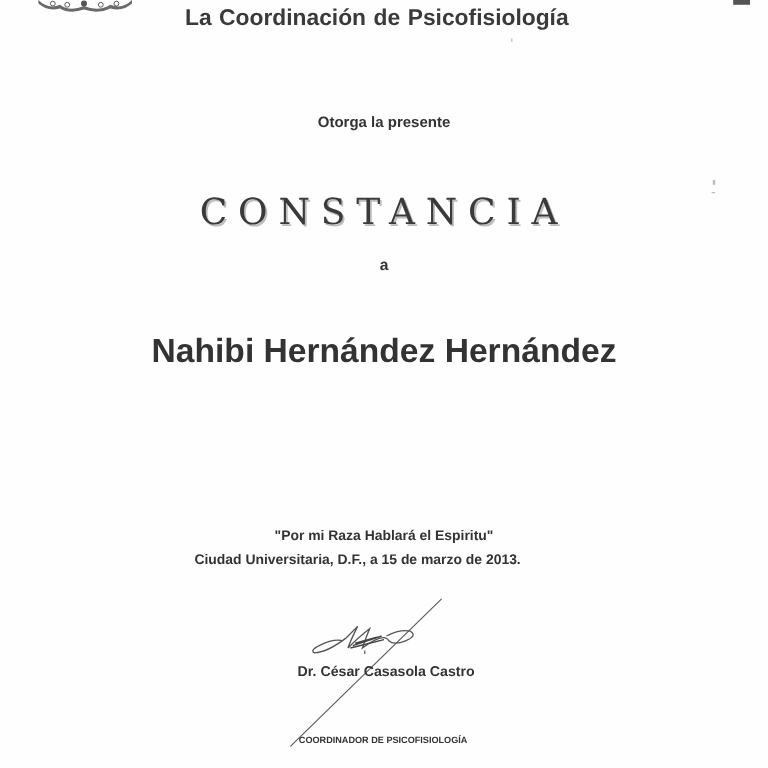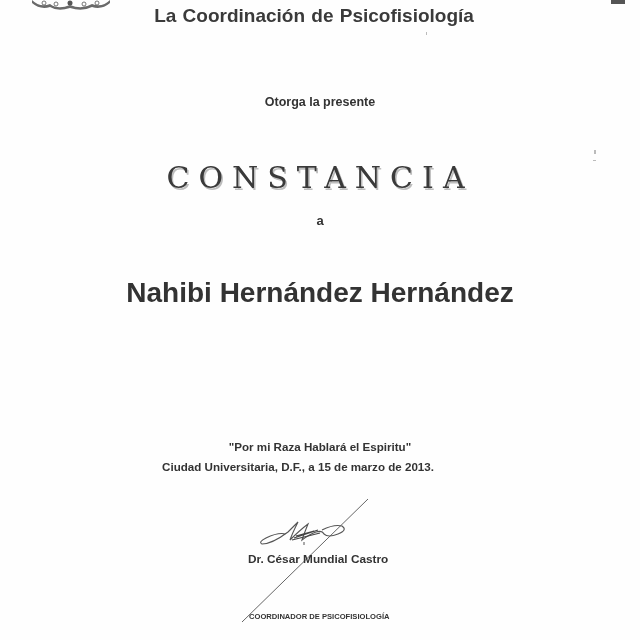--- a/index.html
+++ b/index.html
@@ -182,16 +182,16 @@
 
   <div class="place-date">Ciudad Universitaria, D.F., a 15 de marzo de 2013.</div>
 
   <svg class="signature" viewBox="0 0 160 130">
     <path d="M130 5 L4 128" stroke="#555" stroke-width="0.9" fill="none"></path>
     <path d="M48 40 Q40 38 28 44 Q20 48 24 50 Q34 50 50 38 Q56 32 60 28 Q54 40 52 46 Q62 36 70 30 Q66 40 64 46 Q72 40 78 38 Q84 36 86 40 Q90 44 100 40 Q110 36 104 32 Q96 30 84 36" stroke="#555" stroke-width="1.1" fill="none"></path>
     <path d="M56 44 L80 36 M54 46 L82 39 M58 42 L76 37" stroke="#444" stroke-width="1.2" fill="none"></path>
     <path d="M66 48 L66 51" stroke="#555" stroke-width="1" fill="none"></path>
   </svg>
 
-  <div class="signer-name">Dr. César Mundial Castro</div>
+  <div class="signer-name">Dr. César Casasola Castro</div>
   <div class="signer-title">COORDINADOR DE PSICOFISIOLOGÍA</div>
 
 </div>
 
 </body></html>

